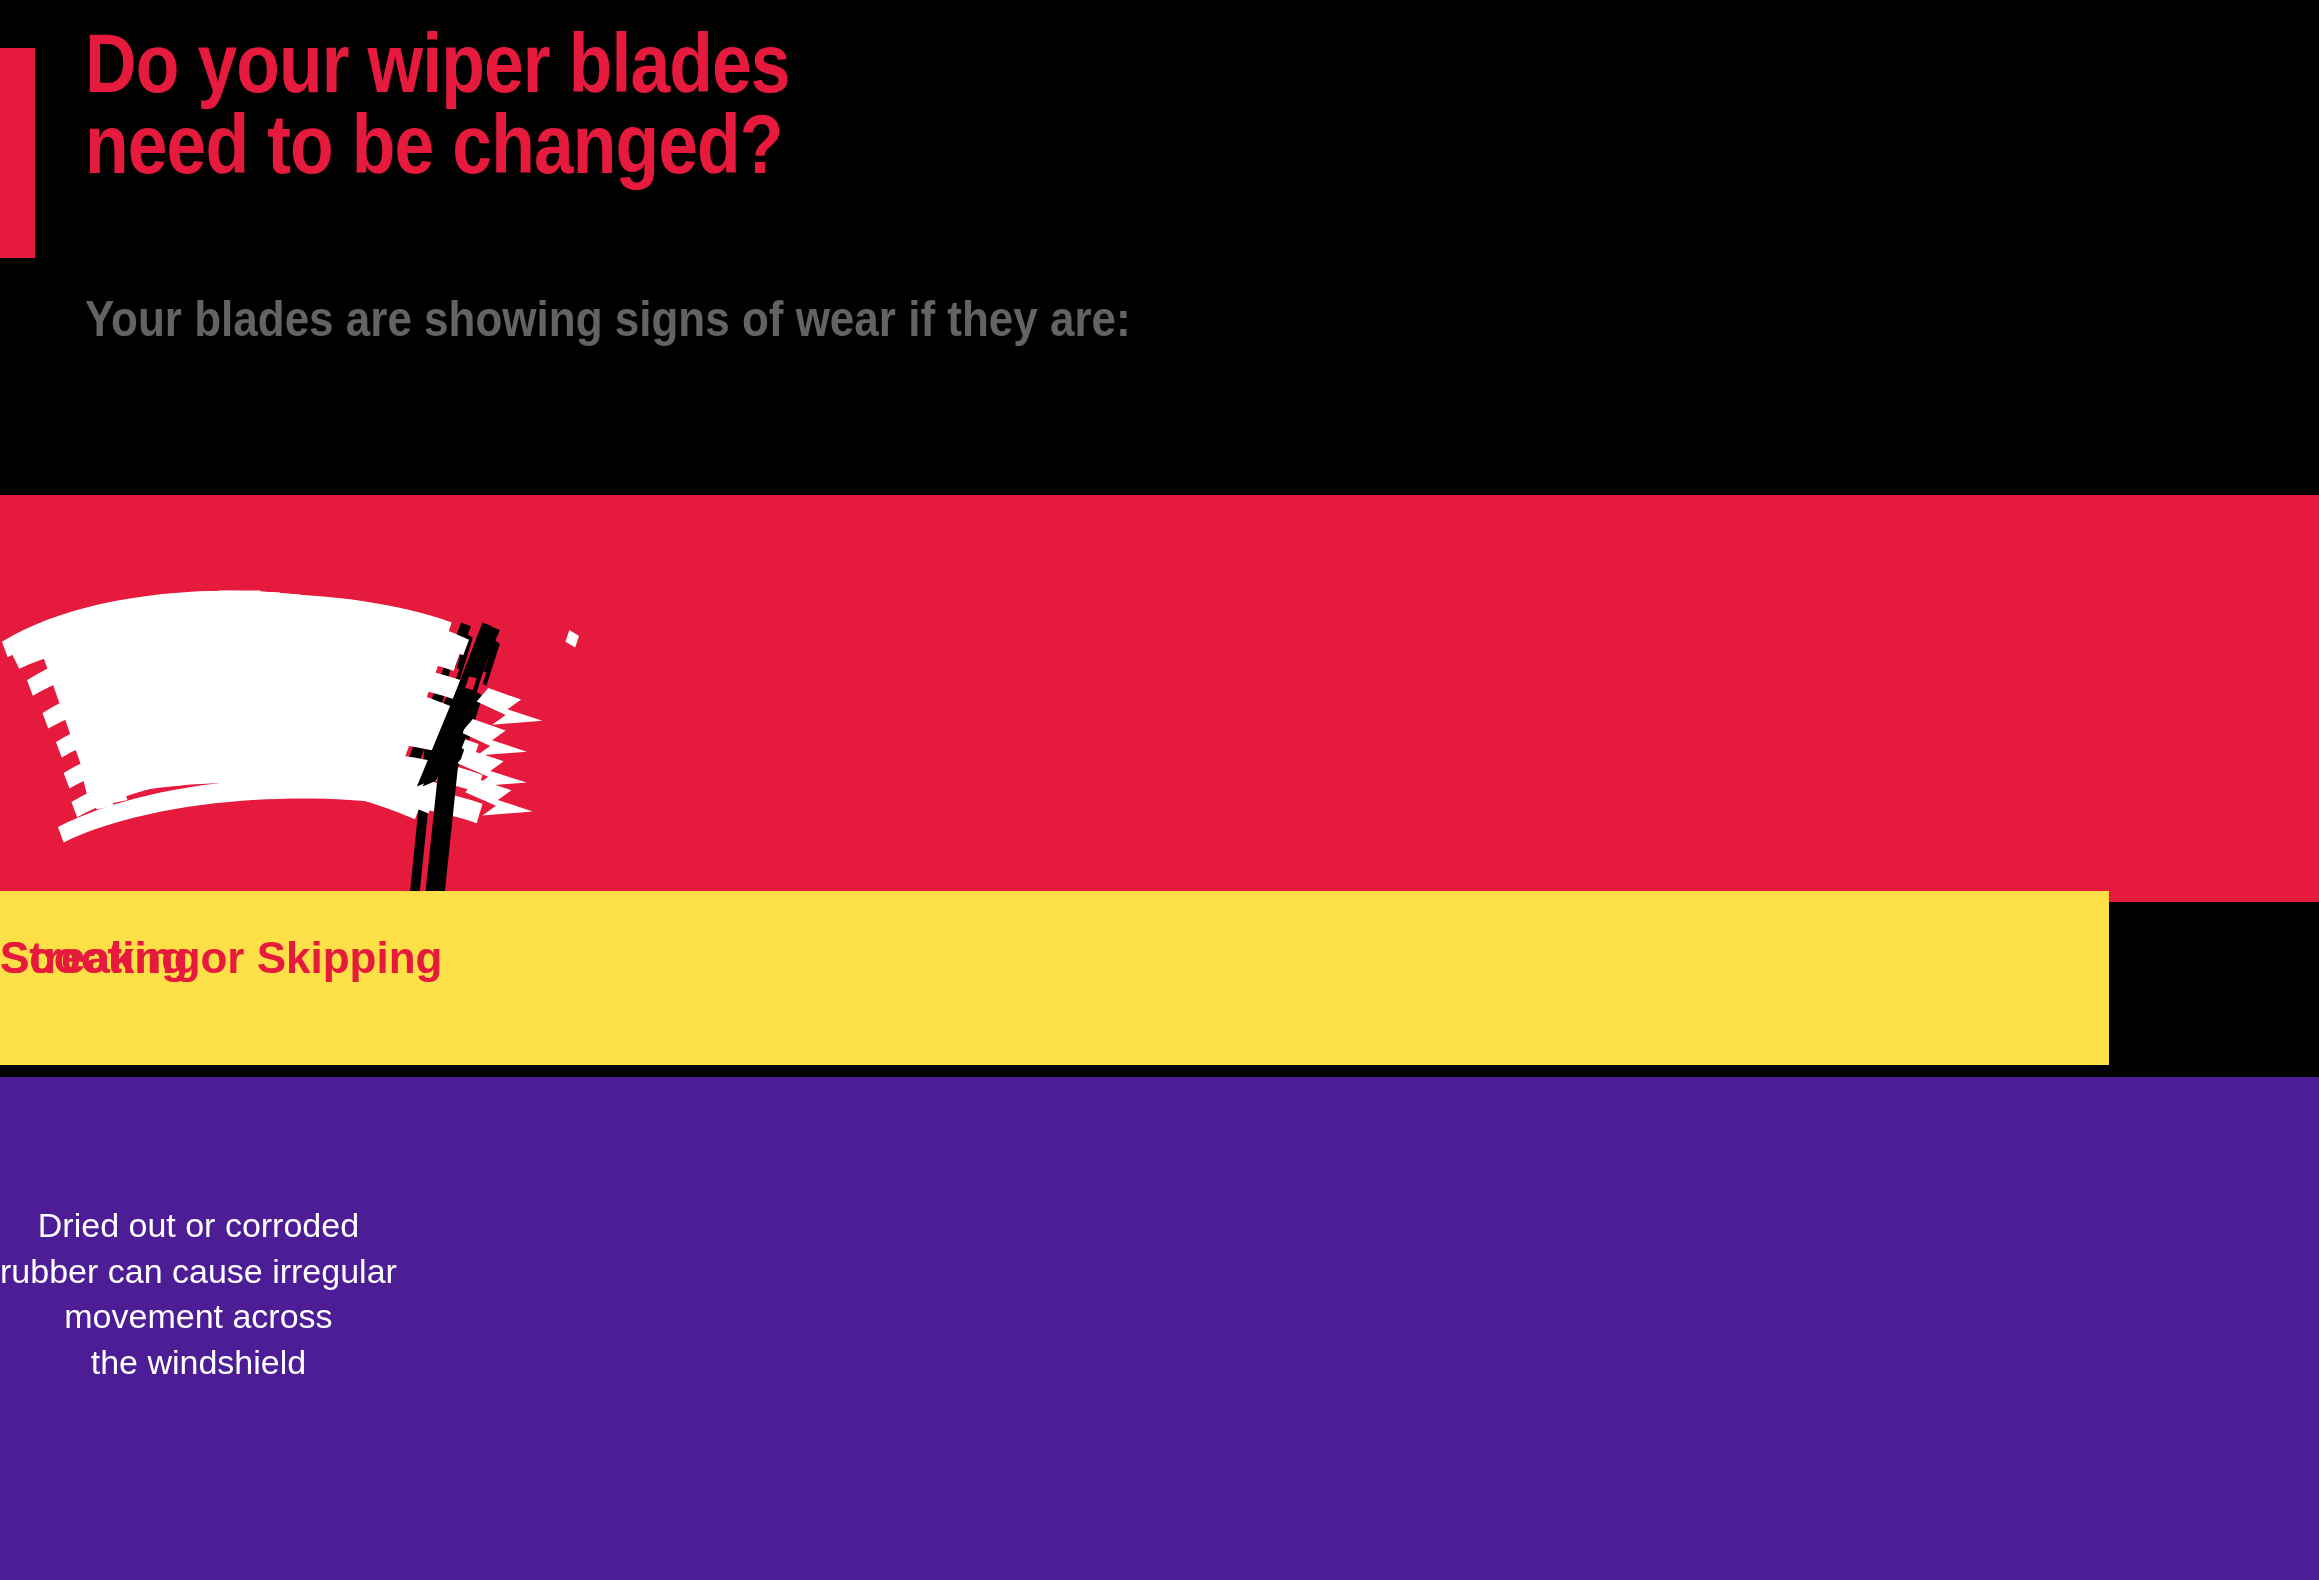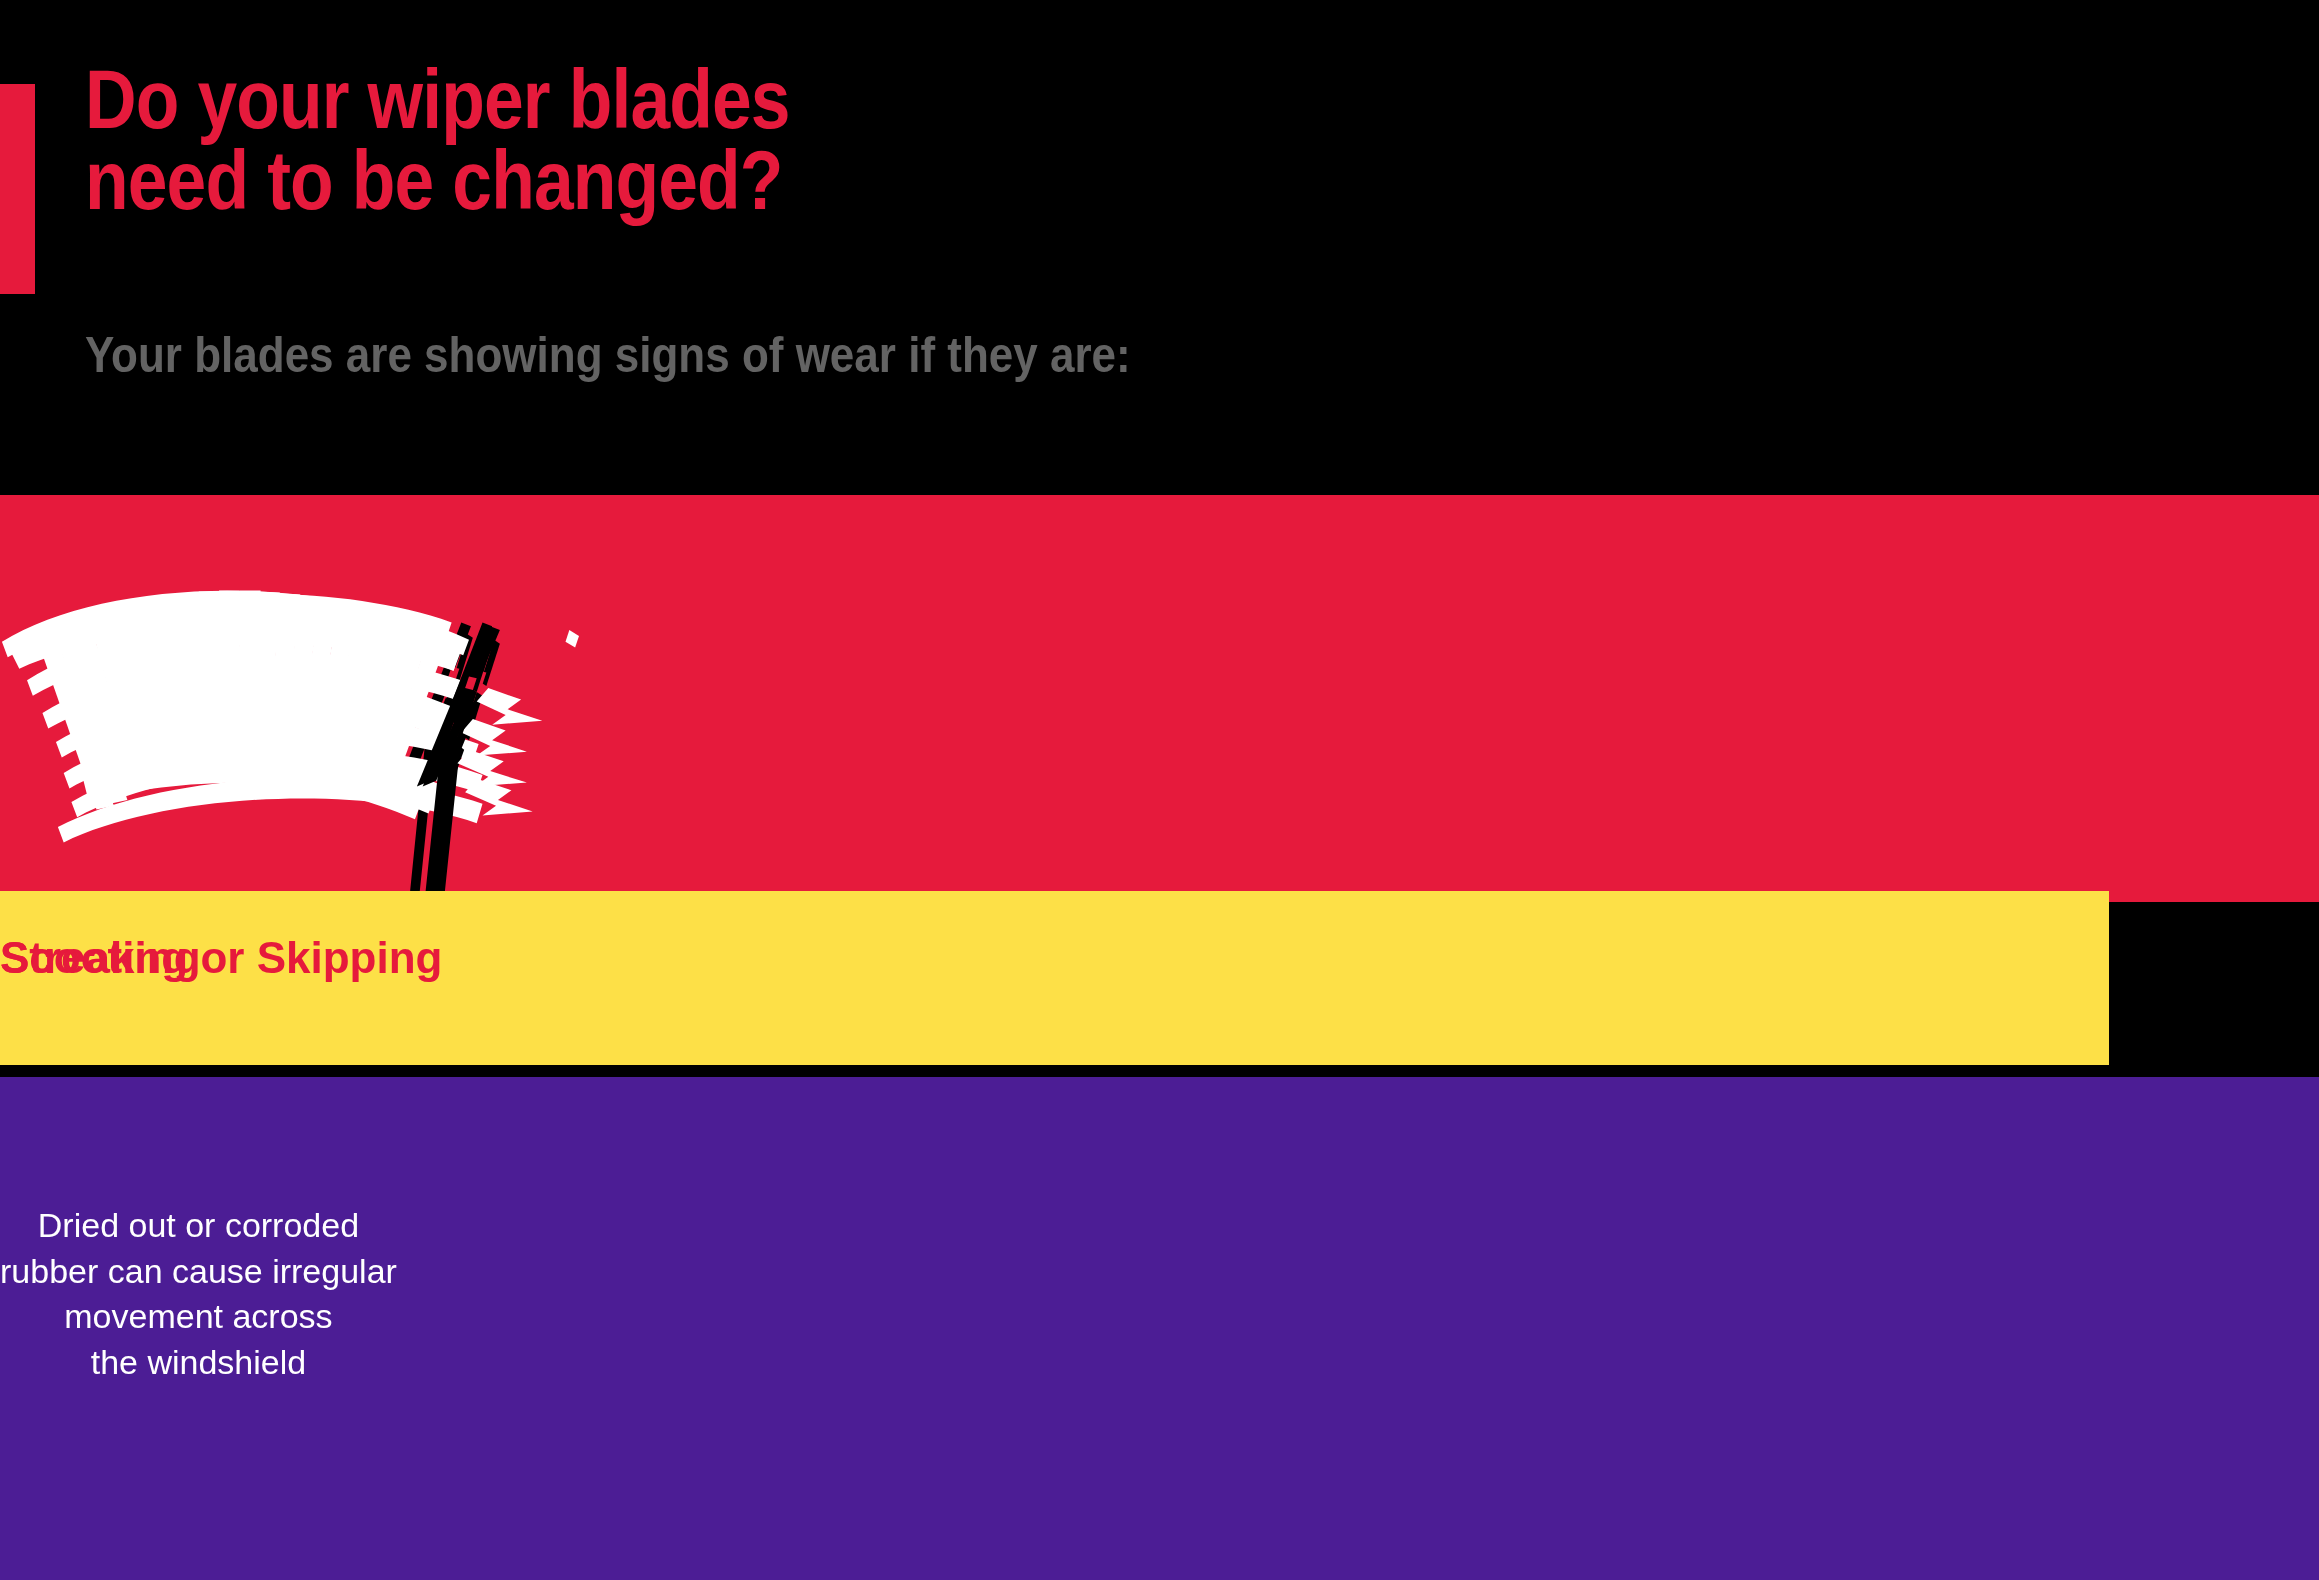--- a/index.html
+++ b/index.html
@@ -16,21 +16,20 @@
     -webkit-font-smoothing: antialiased;
   }
 
   
   #header {
     position: absolute;
     left: 0; top: 0;
     width: 2319px;
     height: 495px;
     background: #000000;
-    margin-top: 36px;
   }
   #accent-bar {
     position: absolute;
     left: 0; top: 48px;
     width: 35px;
     height: 210px;
     background: #E61A3C;
   }
   #title {
     position: absolute;

